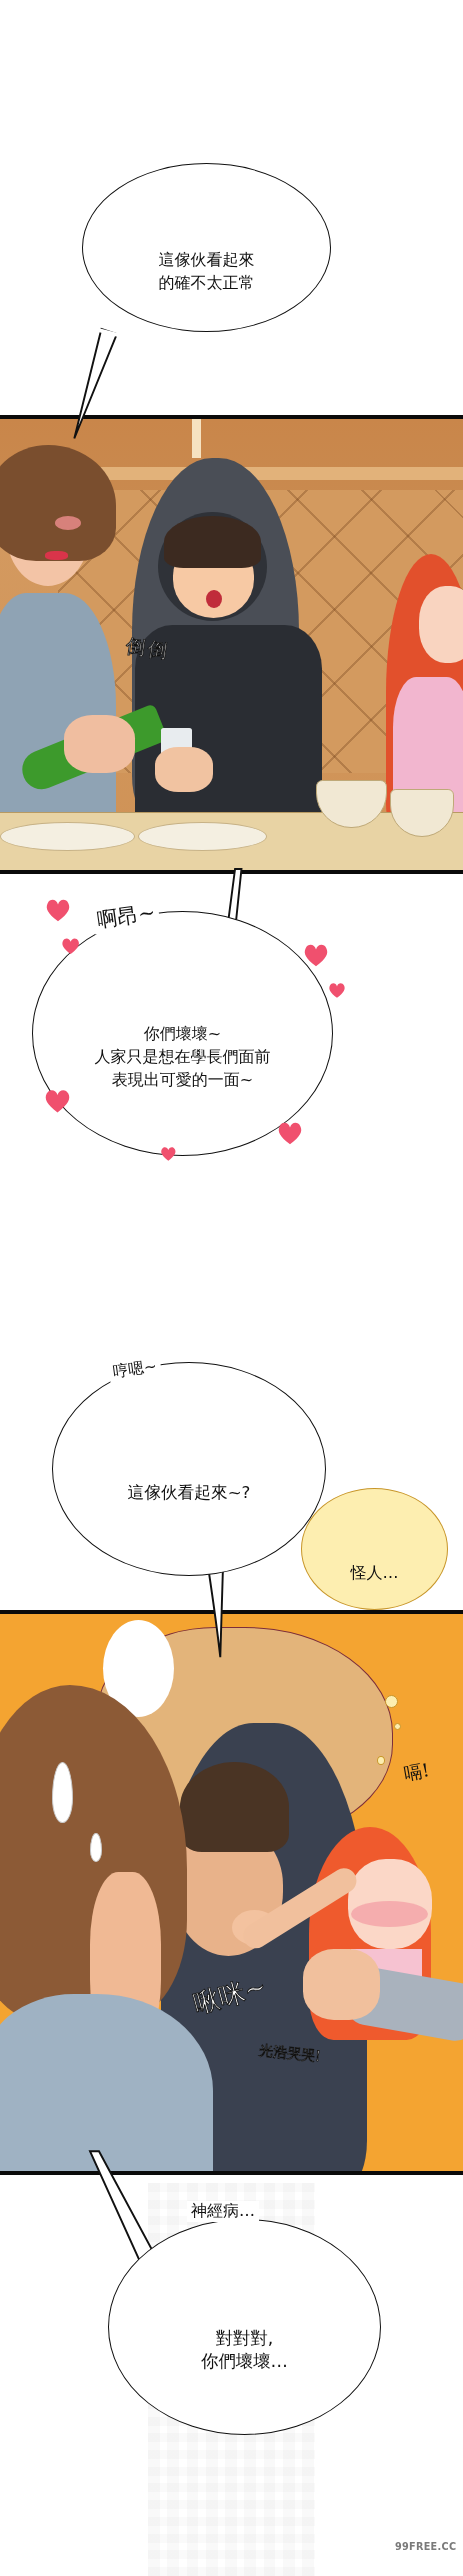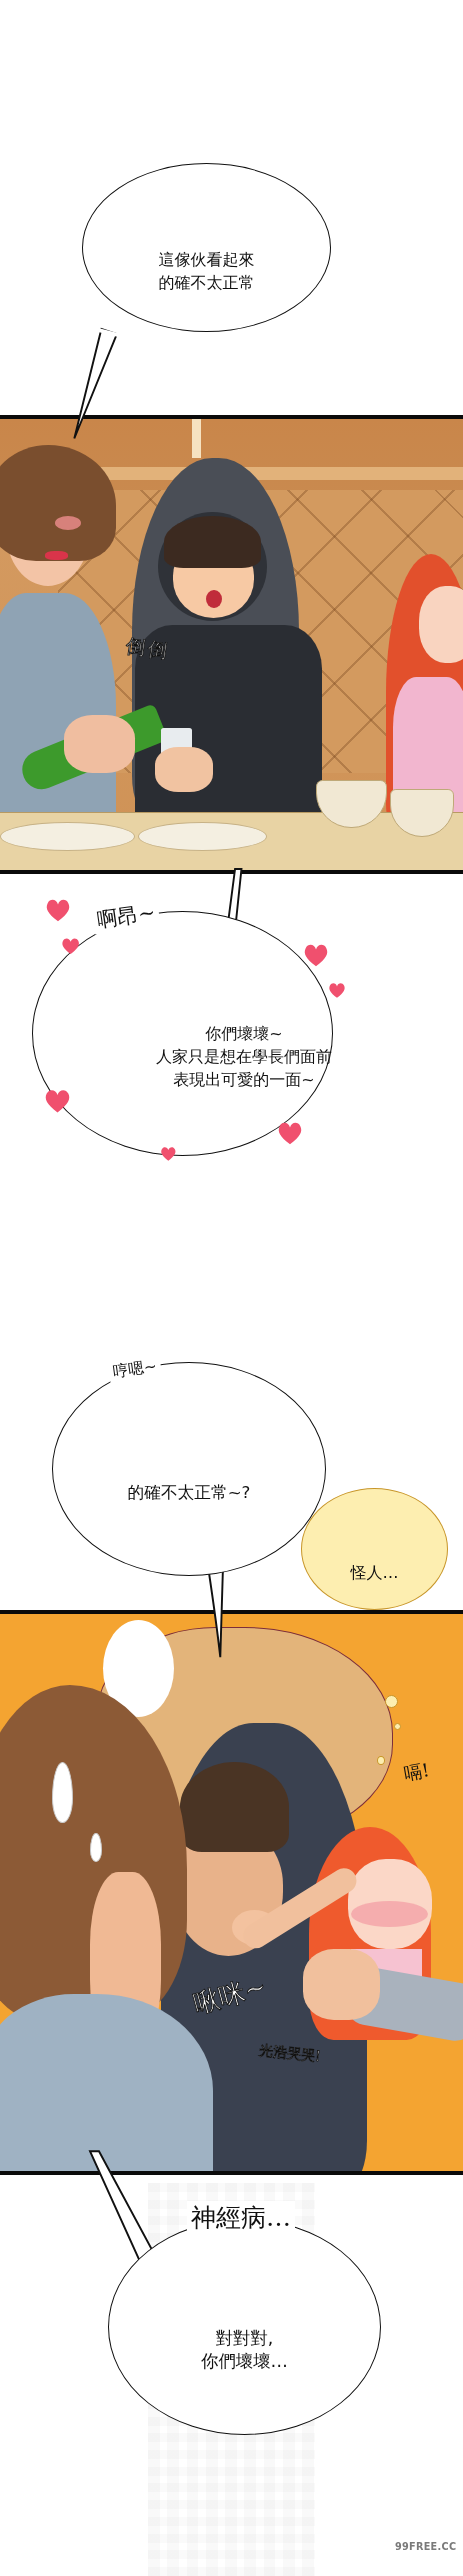--- a/index.html
+++ b/index.html
@@ -180,21 +180,21 @@
   <div class="plate" style="left:138px; width:129px;"></div>
   <div class="bowl" style="left:316px;"></div>
   <div class="bowl" style="left:390px; width:64px; top:370px;"></div>
 
   <div class="sfx-pour">倒倒</div>
 </div>
 
 <svg class="tail" style="left:213px; top:869px;" width="39" height="64" viewBox="0 0 60 100">
   <polygon points="34,0 44,0 34,96 22,92" fill="#fff" stroke="#111" stroke-width="3"></polygon>
 </svg>
-<div class="bubble" style="left:32px; top:911px; width:301px; height:245px;justify-content:flex-end;">
+<div class="bubble" style="left:32px; top:911px; width:301px; height:245px;">
   <span class="bubble-text">你們壞壞~
 人家只是想在學長們面前
 表現出可愛的一面~</span>
 </div>
 <div class="sfx-hand" style="left:93px; top:902px; font-size:20.6px;">啊昂~</div>
 
 <svg class="abs" style="left:45px; top:898px; z-index:7" width="26" height="24.5" viewBox="0 0 40 38">
     <path d="M20 36 C4 24 0 16 4 8 C8 0 18 2 20 10 C22 2 32 0 36 8 C40 16 36 24 20 36Z" fill="#f0506e"></path>
   </svg>
 <svg class="abs" style="left:61px; top:937px; z-index:7" width="19.3" height="18" viewBox="0 0 40 38">
@@ -210,21 +210,21 @@
     <path d="M20 36 C4 24 0 16 4 8 C8 0 18 2 20 10 C22 2 32 0 36 8 C40 16 36 24 20 36Z" fill="#f0506e"></path>
   </svg>
 <svg class="abs" style="left:277px; top:1121px; z-index:7" width="26" height="24.5" viewBox="0 0 40 38">
     <path d="M20 36 C4 24 0 16 4 8 C8 0 18 2 20 10 C22 2 32 0 36 8 C40 16 36 24 20 36Z" fill="#f0506e"></path>
   </svg>
 <svg class="abs" style="left:160px; top:1146px; z-index:7" width="16.7" height="15.5" viewBox="0 0 40 38">
     <path d="M20 36 C4 24 0 16 4 8 C8 0 18 2 20 10 C22 2 32 0 36 8 C40 16 36 24 20 36Z" fill="#f0506e"></path>
   </svg>
 
 <div class="bubble" style="left:52px; top:1362px; width:274px; height:214px;">
-  <span class="bubble-text" style="font-size:16.7px;">的確不太正常~?</span>
+  <span class="bubble-text" style="font-size:16.7px;">這傢伙看起來~?</span>
 </div>
 <div class="sfx-hand" style="left:109px; top:1359px; font-size:15.5px;">哼嗯~</div>
 <svg class="tail" style="left:206px; top:1571px;" width="26" height="90" viewBox="0 0 40 140">
   <path d="M4 0 C10 40 16 80 22 134 L26 0 Z" fill="#fff" stroke="#111" stroke-width="3"></path>
 </svg>
 
 <div class="bubble thought" style="left:301px; top:1488px; width:147px; height:122px;">
   <span class="bubble-text" style="font-size:16px;">怪人…</span>
 </div>
 
@@ -261,16 +261,16 @@
 </div>
 
 <div class="qr"></div>
 <svg class="tail" style="left:90px; top:2151px;" width="77" height="116" viewBox="0 0 120 180">
   <polygon points="0,0 14,0 100,160 78,172" fill="#fff" stroke="#111" stroke-width="3"></polygon>
 </svg>
 <div class="bubble" style="left:108px; top:2219px; width:273px; height:216px;">
   <span class="bubble-text" style="font-size:17.4px;">對對對,
 你們壞壞…</span>
 </div>
-<div class="sfx-hand" style="left:187px; top:2201px; font-size:25px; transform:rotate(0deg);">神經病…</div>
+<div class="sfx-hand" style="left:187px; top:2201px; font-size:16px; transform:rotate(0deg);">神經病…</div>
 
 <div class="watermark">99FREE.CC</div>
 
 
 </body></html>

